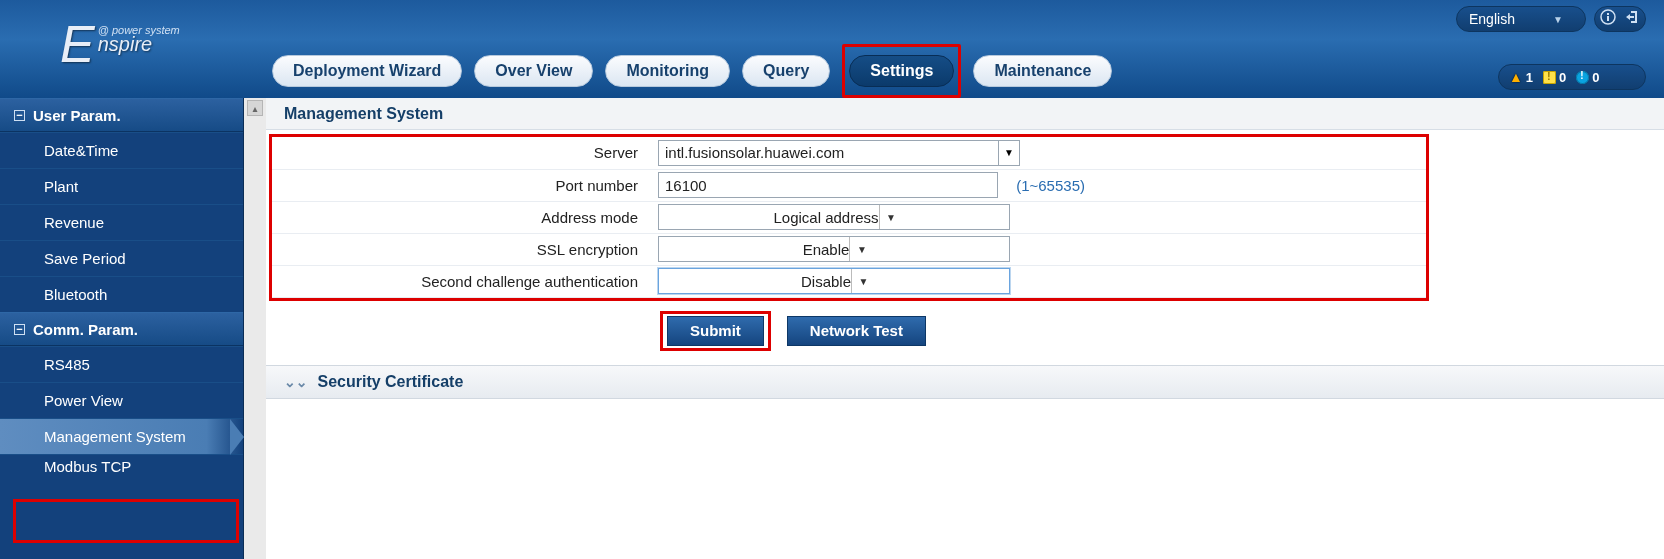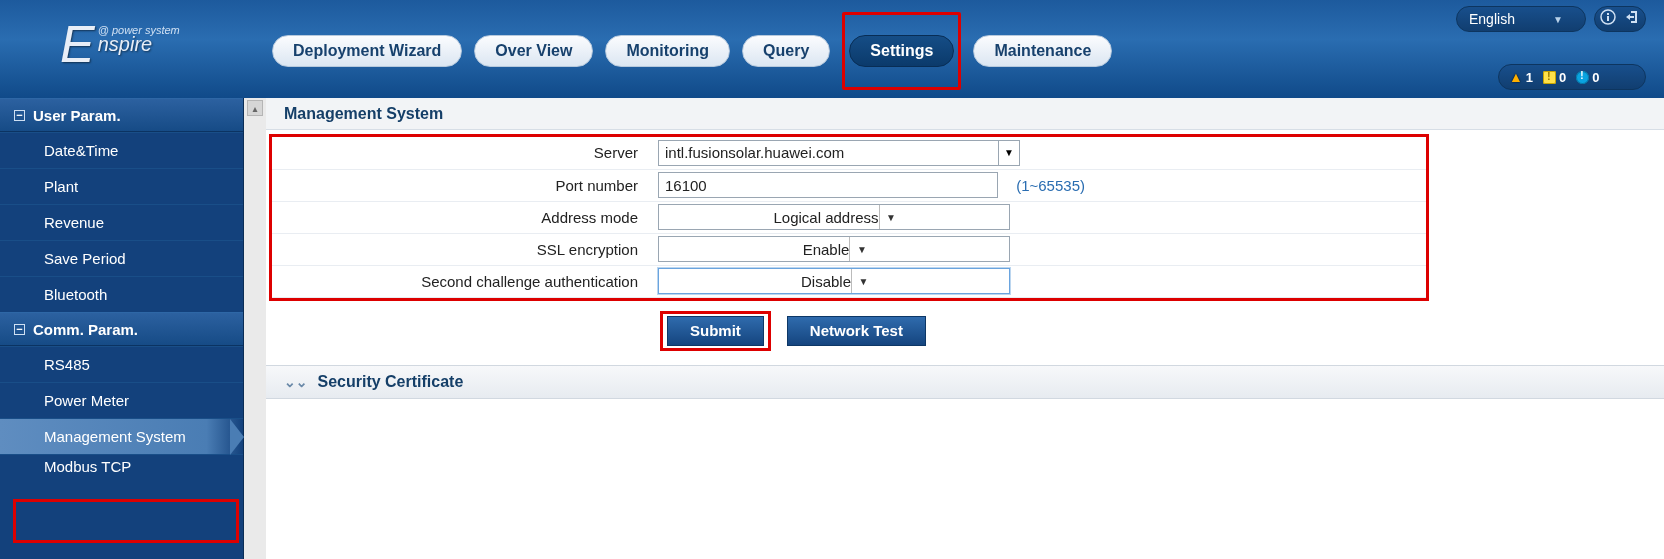--- a/index.html
+++ b/index.html
@@ -67,38 +67,38 @@
   }
   .alarm-item { display: flex; align-items: center; gap: 3px; }
   .alarm-tri { color: #ffb000; text-shadow: 0 0 2px #000; font-size: 14px; }
   .alarm-sq  { display:inline-block; width:13px; height:13px; background:#ffe24a; border-radius:2px; position:relative; box-shadow: inset 0 0 0 1px #c9a400;}
   .alarm-sq::after { content:"!"; color:#9a7b00; font-size:11px; font-weight:bold; position:absolute; left:4px; top:-1px;}
   .alarm-cir { display:inline-block; width:13px; height:13px; background:#0aa3e0; border-radius:50%; position:relative; box-shadow: inset 0 0 0 1px #0778a6;}
   .alarm-cir::after { content:"!"; color:#fff; font-size:10px; font-weight:bold; position:absolute; left:4px; top:-1px;}
 
   
   .tabs {
-    position: absolute; left: 272px; bottom: 8px;
+    position: absolute; left: 272px; bottom: 0;
     display: flex; gap: 12px; align-items: center;
   }
   .tab {
     height: 32px; padding: 0 20px;
     background: linear-gradient(#fbfcfe,#dbe6f2);
     border-radius: 16px;
     color: #17416d; font-weight: 700; font-size: 16px;
     display: flex; align-items: center;
     border: 1px solid #b6c9dd;
     cursor: pointer;
   }
   .tab.active {
     background: linear-gradient(#154d86,#0b3a6b);
     color: #fff;
     border: 1px solid #082d55;
   }
-  .red-box { border: 3px solid #dd0000; padding: 20px 4px; border-radius: 2px; display:inline-flex;}
+  .red-box { border: 3px solid #dd0000; padding: 8px 4px; border-radius: 2px; display:inline-flex;}
 
   
   .body { display: flex; height: calc(559px - 98px); }
   .sidebar {
     width: 244px; background: #13417c;
     color: #fff; position: relative;
     border-right: 1px solid #0a2d56;
   }
   .scrollgutter {
     width: 22px; background: #eaeaea; position: relative;
@@ -279,21 +279,21 @@
       </div>
 
     <div class="side-section-hdr">
       <span class="minus">−</span>
       <span>Comm. Param.</span>
     </div>
     <div class="side-item">
         <span>RS485</span>
       </div>
     <div class="side-item">
-        <span>Power Meter</span>
+        <span>Power View</span>
       </div>
     <div class="side-item active">
         <span>Management System</span>
       </div>
     <div class="side-item partial-bottom">
         <span>Modbus TCP</span>
       </div>
 
     <div class="side-red-box"></div>
   </div>

